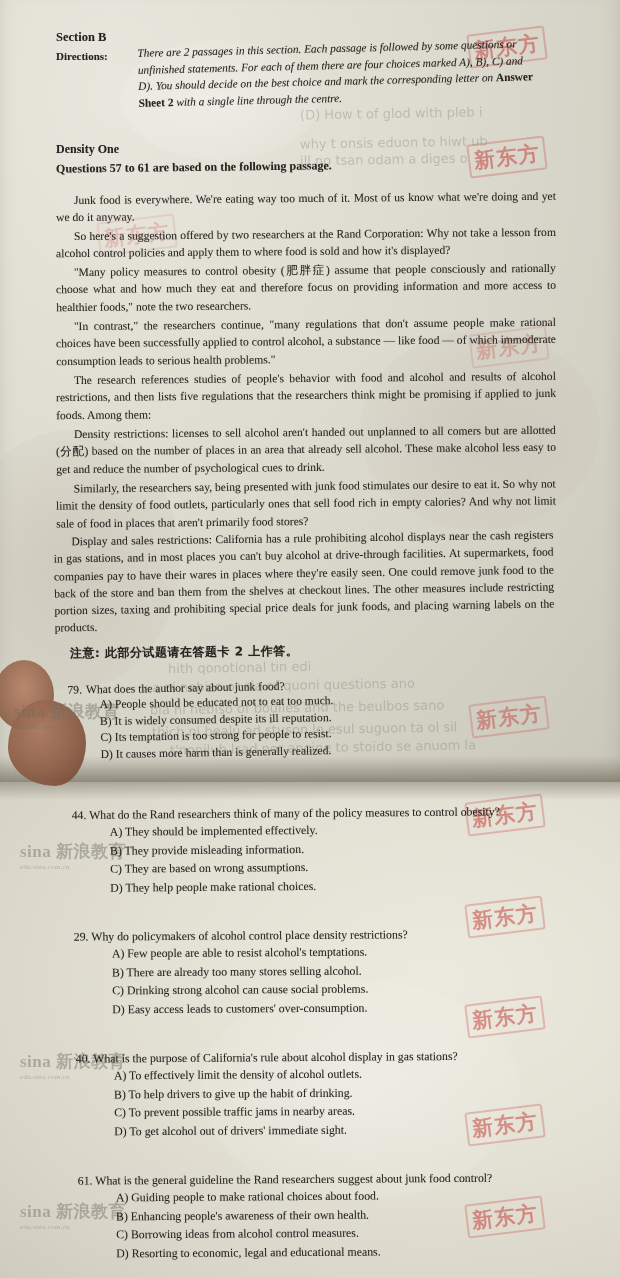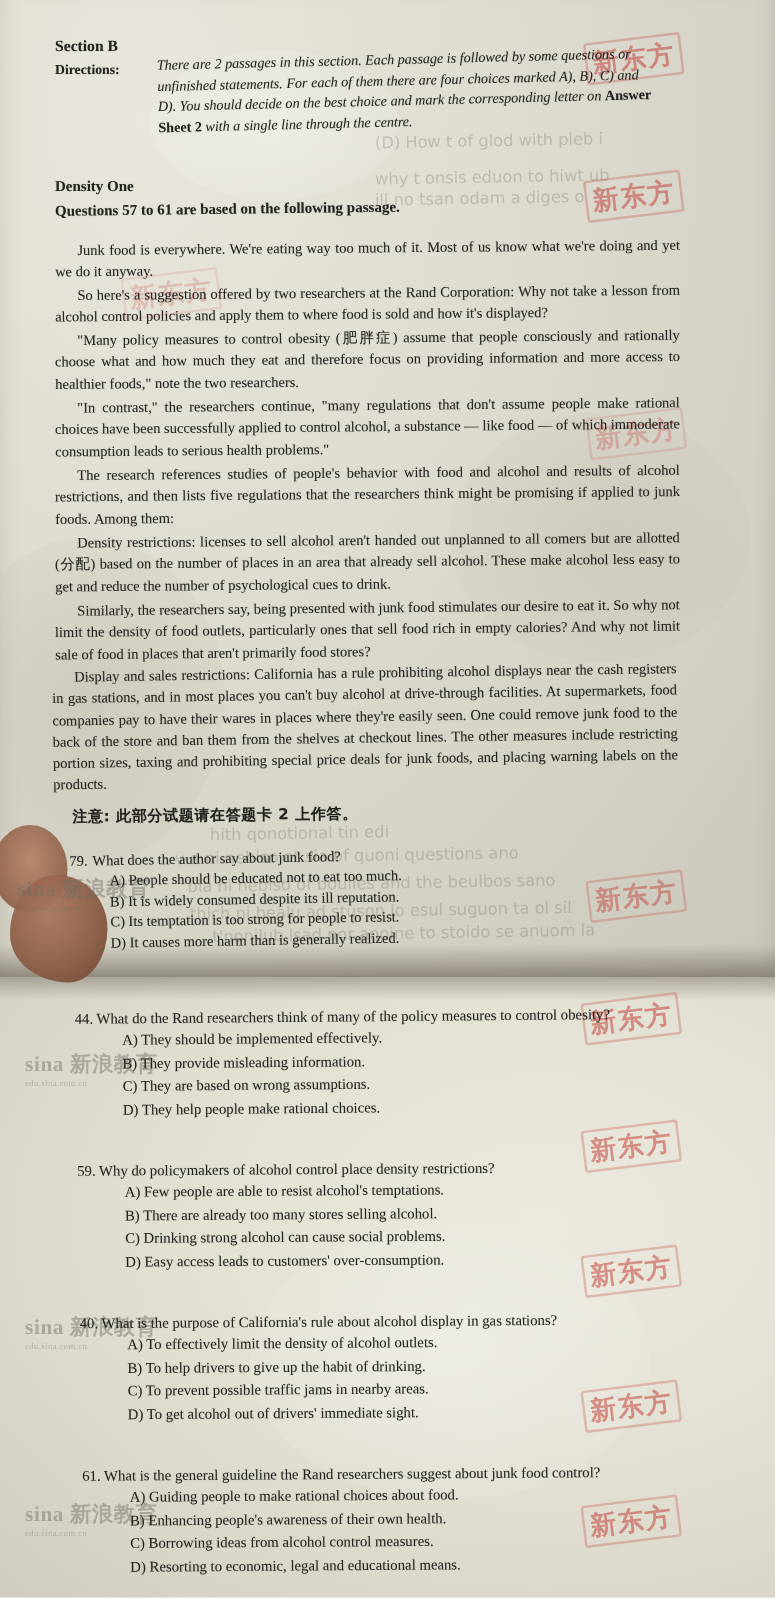--- a/index.html
+++ b/index.html
@@ -87,21 +87,21 @@
     width: 60px;
     height: 70px;
     background: radial-gradient(ellipse at 50% 40%, #b58064 0%, #93644a 60%, #744b37 100%);
     border-radius: 50%;
     opacity: .9;
   }
 
   
   .content {
     position: absolute;
-    left: 0; top: 0;
+    left: 12px; top: 0;
     width: 516px;
     height: 1278px;
     color: #2b2a26;
   }
   .txt {
     position: absolute;
     font-family: "Liberation Serif", serif;
     color: #24231f;
     text-shadow: 0 0 1px rgba(60,58,50,0.25);
   }
@@ -291,21 +291,21 @@
         <span>What do the Rand researchers think of many of the policy measures to control obesity?</span>
       </div>
       <div class="q-opt">A) They should be implemented effectively.</div>
       <div class="q-opt">B) They provide misleading information.</div>
       <div class="q-opt">C) They are based on wrong assumptions.</div>
       <div class="q-opt">D) They help people make rational choices.</div>
     </div>
 
     <div class="q-block txt" style="left:62px;top:928px;transform:rotate(-0.4deg);">
       <div class="q-head">
-        <span>59.</span>
+        <span>29.</span>
         <span>Why do policymakers of alcohol control place density restrictions?</span>
       </div>
       <div class="q-opt">A) Few people are able to resist alcohol's temptations.</div>
       <div class="q-opt">B) There are already too many stores selling alcohol.</div>
       <div class="q-opt">C) Drinking strong alcohol can cause social problems.</div>
       <div class="q-opt">D) Easy access leads to customers' over-consumption.</div>
     </div>
 
     <div class="q-block txt" style="left:64px;top:1050px;transform:rotate(-0.4deg);">
       <div class="q-head">

